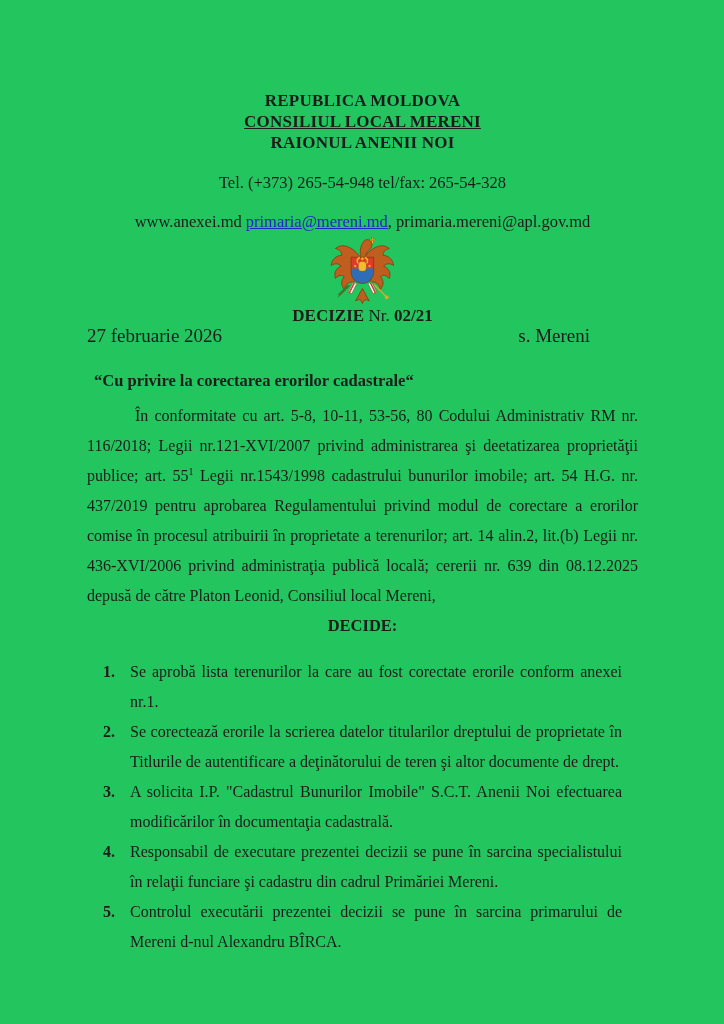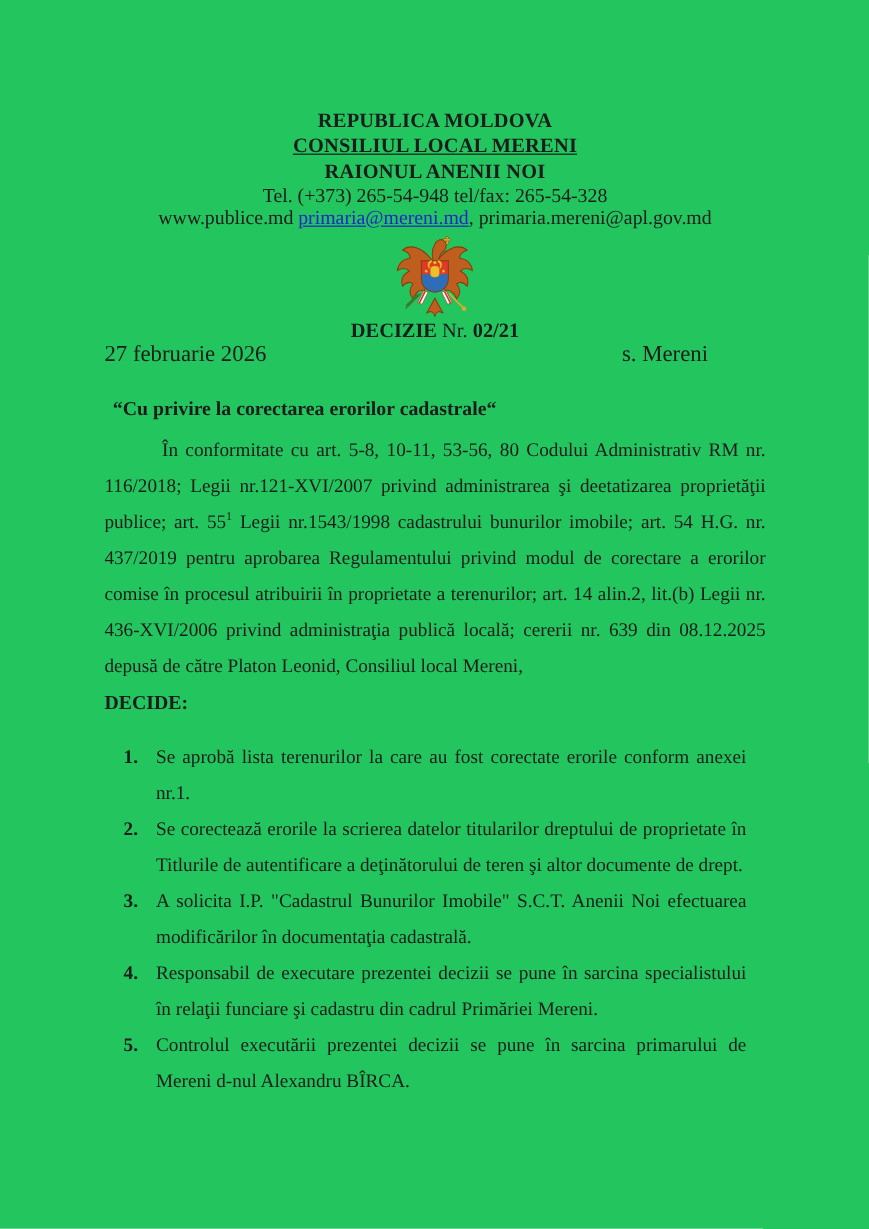--- a/index.html
+++ b/index.html
@@ -11,21 +11,21 @@
     font-family:"Liberation Serif","DejaVu Serif",serif;
     color:#1c1c1c;
     overflow:hidden;
     box-sizing:border-box;
   }
   .content { padding:90px 86px 0 87px; box-sizing:border-box; }
 
   
   .org-line { text-align:center; font-weight:bold; font-size:17px; line-height:21px; letter-spacing:0.2px; }
   .org-line.underlined .u { text-decoration:underline; }
-  .contact-line { text-align:center; font-size:16.5px; line-height:19px; margin-top:0; }
+  .contact-line { text-align:center; font-size:16.5px; line-height:19px; margin-top:20px; }
   .contact-line a { color:#2323cc; text-decoration:underline; margin-left:4px; }
 
   
   .emblem-row { text-align:center; margin-top:5px; height:70px; }
   .emblem-row svg { height:70px; width:auto; }
 
   
   .decision-line { text-align:center; font-size:17px; margin-top:0; line-height:20px; }
   .decision-line .b { font-weight:bold; }
 
@@ -36,38 +36,38 @@
 
   
   .preamble {
     margin:10px 0 0 0;
     font-size:16px; line-height:30px;
     text-align:justify;
     text-indent:48px;
   }
   .preamble sup { font-size:10px; line-height:0; }
 
-  .decide-heading { font-weight:bold; font-size:16.5px; line-height:30px; }
+  .decide-heading { text-align:center; font-weight:bold; font-size:16.5px; line-height:30px; }
 
   
   .items { margin:16px; padding:0; list-style:none; font-size:16px; line-height:30px; text-align:justify; }
   .items li { padding-left:27px; }
   .items .num { display:inline-block; width:27px; margin-left:-27px; font-weight:bold; }
 </style>
 </head>
 <body>
 
 <div class="page">
   <div class="content">
 
     <div class="org-line">REPUBLICA MOLDOVA</div>
     <div class="org-line underlined"><span class="u">CONSILIUL LOCAL MERENI</span></div>
     <div class="org-line">RAIONUL ANENII NOI</div>
     <div class="contact-line">Tel. (+373) 265-54-948 tel/fax: 265-54-328</div>
-    <div class="contact-line"><span>www.publice.md</span><a href="#">primaria@mereni.md</a><span>, primaria.mereni@apl.gov.md</span></div>
+    <div class="contact-line"><span>www.anexei.md</span><a href="#">primaria@mereni.md</a><span>, primaria.mereni@apl.gov.md</span></div>
 
     <div class="emblem-row">
       <svg viewBox="0 0 110 112" aria-hidden="true">
 
         <path d="M53 36 C40 16 22 11 12 20 C19 22 22 26 22 31 C13 31 6 38 5 47 C12 43 17 44 21 48 C12 52 9 60 12 68 C17 62 22 62 26 65 C20 72 21 79 26 85 C29 76 35 72 41 74 L51 54 Z" fill="#c05e1f" stroke="#84400f" stroke-width="1.4"></path>
 
         <path d="M57 36 C70 16 88 11 98 20 C91 22 88 26 88 31 C97 31 104 38 105 47 C98 43 93 44 89 48 C98 52 101 60 98 68 C93 62 88 62 84 65 C90 72 89 79 84 85 C81 76 75 72 69 74 L59 54 Z" fill="#c05e1f" stroke="#84400f" stroke-width="1.4"></path>
 
         <path d="M55 40 C51 32 50 20 55 12 C57 6 64 4 68 8 C72 12 70 20 65 23 C60 28 59 34 59 40 Z" fill="#c05e1f" stroke="#84400f" stroke-width="1.4"></path>
 

